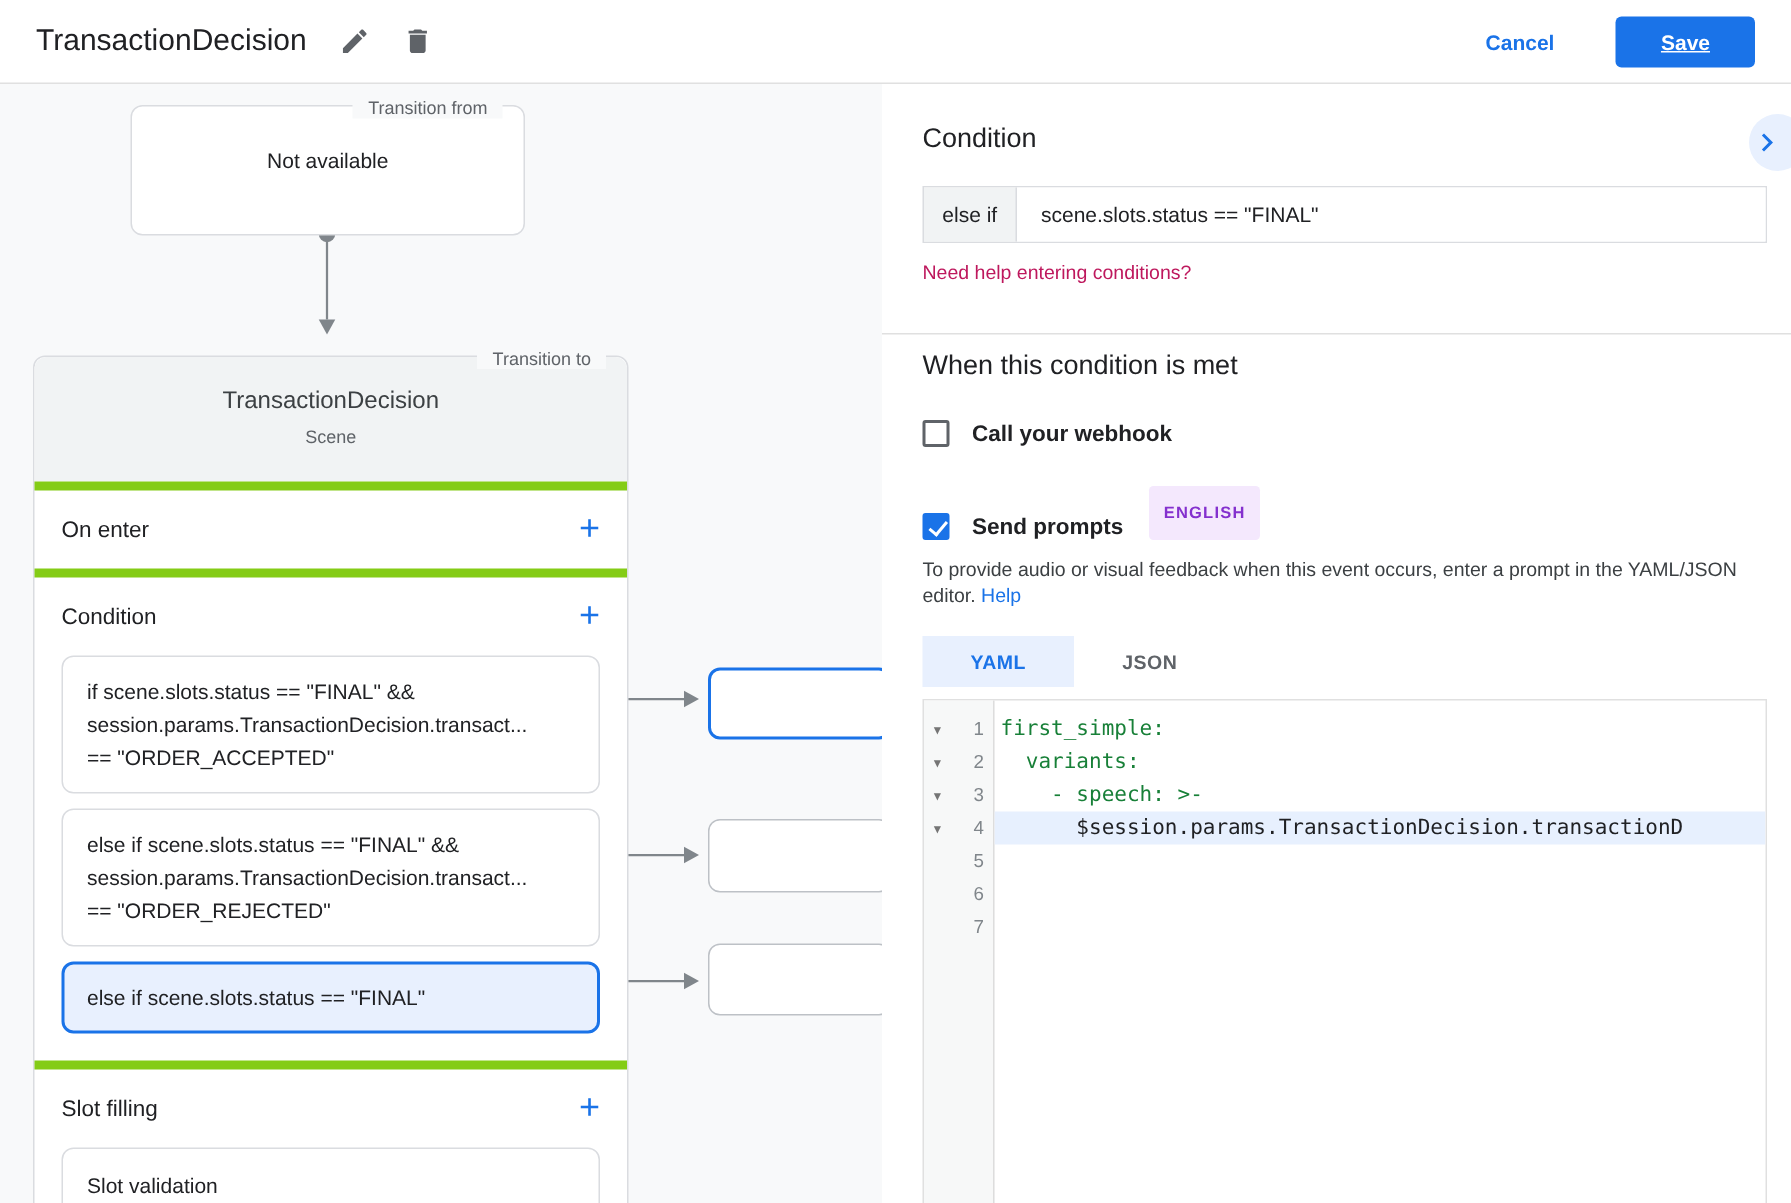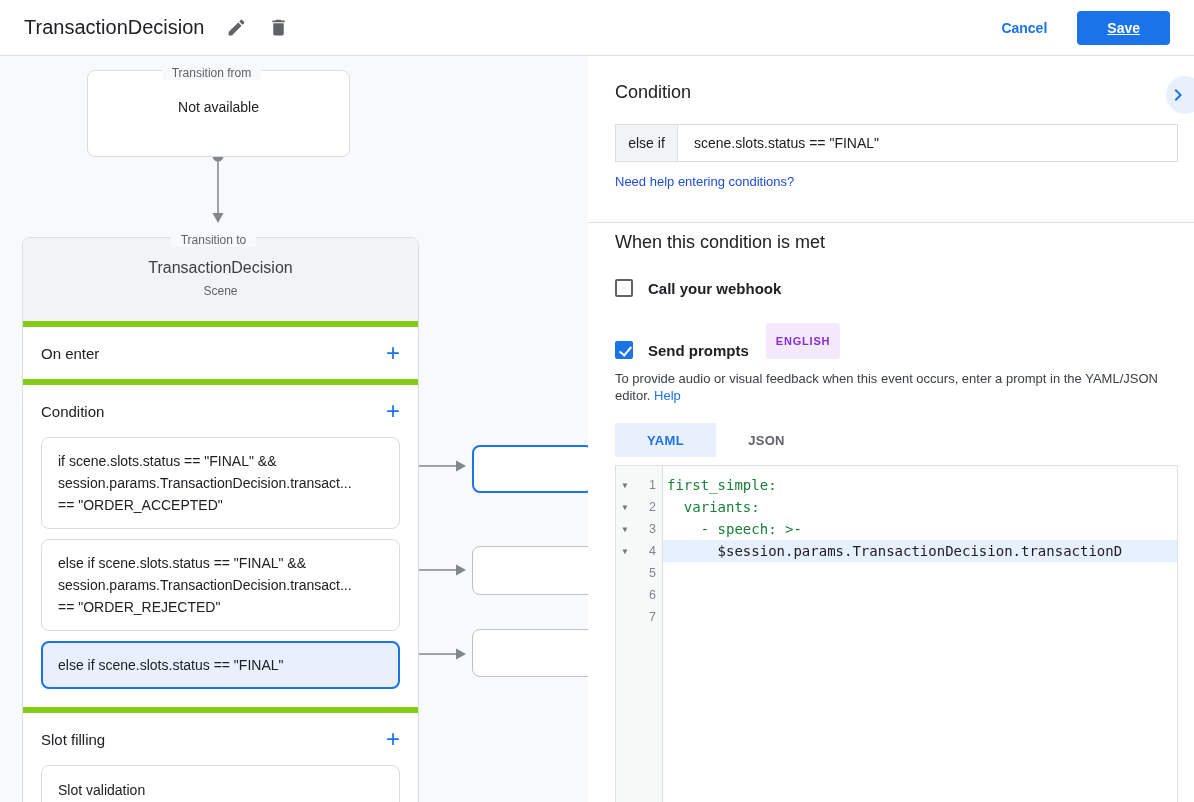--- a/index.html
+++ b/index.html
@@ -7,34 +7,34 @@
     font-family:"Liberation Sans", sans-serif; color:#202124; }
 
   
   .topbar { height:56px; display:flex; align-items:center; padding:0 24px;
     background:#fff; border-bottom:1px solid #e0e0e0; }
   .topbar-title { font-size:20px; color:#202124; }
   .topbar-icons { display:flex; align-items:center; gap:18px; margin-left:20px; }
   .icon-btn { width:24px; height:24px; border:none; background:none; cursor:pointer;
     color:#5f6368; display:flex; align-items:center; justify-content:center; }
   .icon-btn svg { fill:#5f6368; }
-  .topbar-actions { margin-left:auto; display:flex; align-items:center; gap:30px; }
+  .topbar-actions { margin-left:auto; display:flex; align-items:center; gap:41px; }
   .cancel-btn { border:none; background:none; color:#1a73e8; font-size:14px;
     font-weight:bold; cursor:pointer; font-family:inherit; }
   .save-btn { background:#1a73e8; color:#fff; border:none; border-radius:4px;
     padding:9px 30px; font-size:14px; font-weight:bold; cursor:pointer; font-family:inherit;text-decoration:underline; }
 
   
   .workspace { position:relative; width:1194px; height:746px; background:#f8f9fa; }
   .connectors { position:absolute; left:0; top:0; pointer-events:none; }
 
   
   .tfrom { position:absolute; left:87px; top:14px; width:263px; height:87px;
     background:#fff; border:1px solid #dadce0; border-radius:8px; }
-  .legend { position:absolute; top:-8px; left:0; right:14px; text-align:center; }
+  .legend { position:absolute; top:-8px; left:0; right:14px; text-align:right; }
   .legend span { background:#f8f9fa; padding:0 10px; font-size:12px; color:#5f6368; }
   .tfrom-content { display:flex; align-items:center; justify-content:center;
     height:72px; font-size:14px; color:#202124; }
 
   
   .tto { position:absolute; left:22px; top:181px; width:397px; height:640px;
     background:#fff; border:1px solid #dadce0; border-radius:8px 8px 0 0; }
   .tto-header { background:#f1f3f4; border-radius:8px 8px 0 0; height:83px;
     text-align:center; padding-top:21px; }
   .tto-title { font-size:16px; color:#3c4043; }
@@ -67,21 +67,21 @@
     border-radius:50%; background:#e8f0fe; border:none; cursor:pointer;
     display:flex; align-items:center; justify-content:center; padding-right:14px; }
   .collapse-btn svg { fill:#1a73e8; }
 
   .cond-input-row { margin-top:21px; display:flex; width:563px; height:38px;
     border:1px solid #dadce0; background:#fff; }
   .cond-prefix { background:#f1f3f4; border-right:1px solid #dadce0; min-width:62px;
     display:flex; align-items:center; justify-content:center; font-size:14px; color:#202124; }
   .cond-value { flex:1; border:none; outline:none; font-size:14px; color:#202124;
     padding:0 16px; font-family:inherit; background:#fff; }
-  .help-link { display:inline-block; margin-top:12px; font-size:13px; color:#1d4ed8;
+  .help-link { display:inline-block; margin-top:12px; font-size:13px; color:#be185d;
     text-decoration:none; cursor:pointer; }
 
   .panel-divider { position:absolute; left:0; right:0; top:166px; border-top:1px solid #e0e0e0; }
 
   .when-heading { margin-top:42px; font-size:18px; color:#202124; }
   .check-row { display:flex; align-items:flex-end; margin-top:26px; }
   .checkbox { width:18px; height:18px; border:2px solid #5f6368; border-radius:2px;
     background:#fff; cursor:pointer; flex:none; position:relative; }
   .checkbox.checked { background:#1a73e8; border-color:#1a73e8; }
   .checkbox.checked::after { content:""; position:absolute; left:5px; top:1px;

